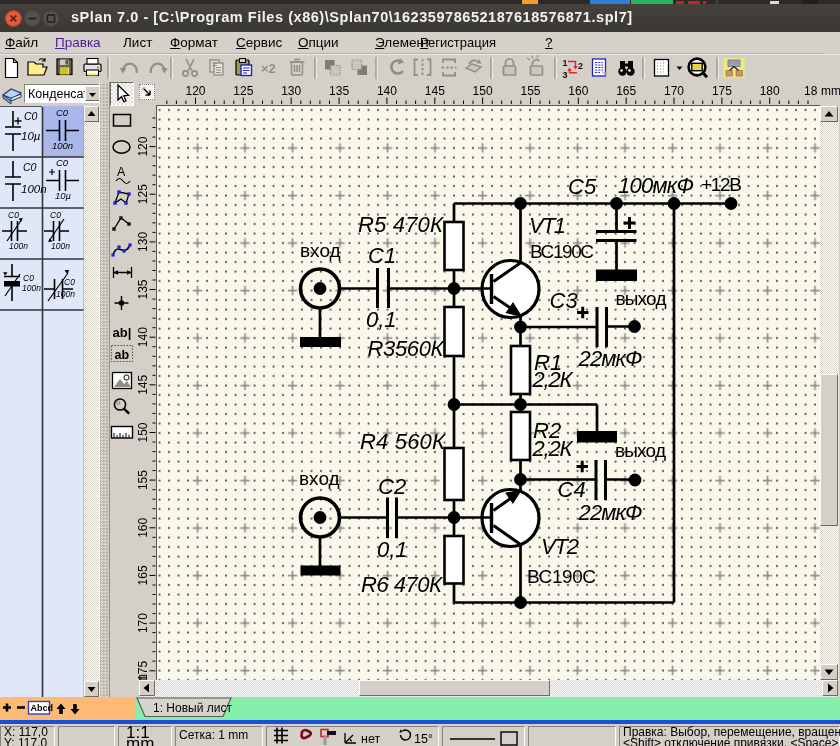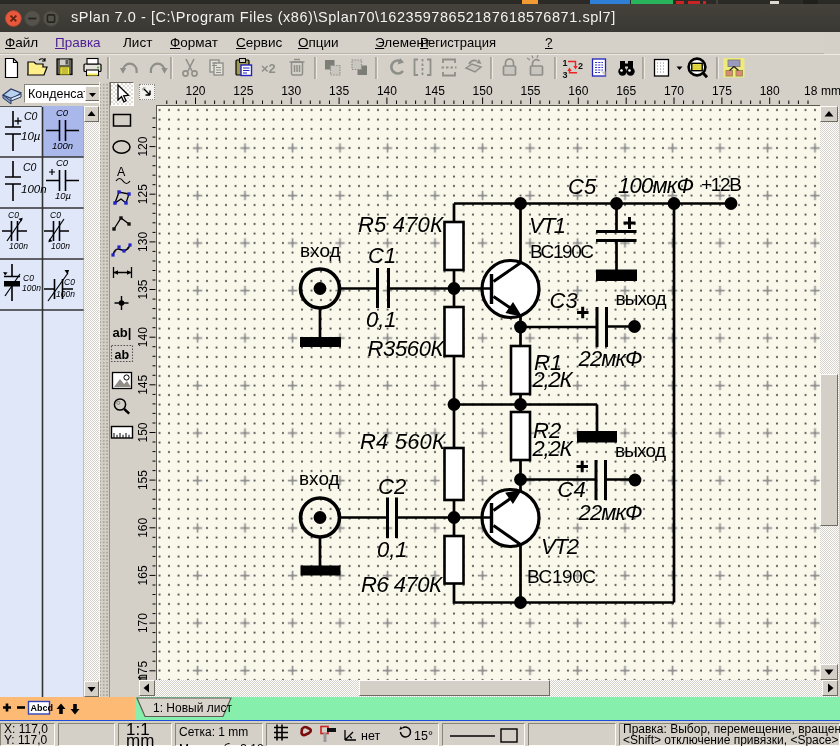--- a/index.html
+++ b/index.html
@@ -13,21 +13,21 @@
 <div class="a" style="left:590px;top:0;width:40px;height:4px;background:#2f7fd6"></div>
 <div class="a" style="left:631px;top:0;width:42px;height:4px;background:#27b45b"></div>
 <div class="a" style="left:676px;top:1px;width:8px;height:3px;background:#c22"></div>
 <div class="a" style="left:688px;top:1px;width:12px;height:3px;background:#c22"></div>
 <div class="a" style="left:703px;top:1px;width:3px;height:3px;background:#c22"></div>
 <div class="a" style="left:716px;top:0;width:2px;height:4px;background:#454239"></div>
 <div class="a" style="left:770px;top:1px;width:9px;height:3px;background:#dedad2"></div>
 <div class="a" style="left:803px;top:0;width:15px;height:4px;background:#211f1c"></div>
 </div>
 <div class="a" style="left:0;top:4px;width:840px;height:28px;background:linear-gradient(#45423c,#3a3833)">
-<div class="a" style="left:71px;top:5px;color:#f4f2ee;font-weight:normal;font-size:14.5px;letter-spacing:0.55px;white-space:nowrap">sPlan 7.0 - [C:\Program Files (x86)\Splan70\16235978652187618576871.spl7]</div>
+<div class="a" style="left:71px;top:5px;color:#f4f2ee;font-weight:bold;font-size:14.5px;letter-spacing:0.55px;white-space:nowrap">sPlan 7.0 - [C:\Program Files (x86)\Splan70\16235978652187618576871.spl7]</div>
 </div>
 <svg class="a" style="left:0;top:4px" width="110" height="28" viewBox="0 0 110 28">
 <circle cx="13.4" cy="14.5" r="7.8" fill="#e8583d" stroke="#c34b31" stroke-width="1"></circle>
 <path d="M10.5,11.6 L16.3,17.4 M16.3,11.6 L10.5,17.4" stroke="#5e2312" stroke-width="1.8" fill="none"></path>
 <circle cx="32.3" cy="14.5" r="7.8" fill="#55524b" stroke="#46443e" stroke-width="1"></circle>
 <path d="M28.3,14.5 H36.3" stroke="#26241f" stroke-width="1.8"></path>
 <circle cx="51" cy="14.5" r="7.8" fill="#55524b" stroke="#46443e" stroke-width="1"></circle>
 <rect x="47.4" y="10.9" width="7.2" height="7.2" rx="1.2" fill="none" stroke="#26241f" stroke-width="1.6"></rect>
 </svg>
 <div class="a" style="left:0;top:32px;width:824px;height:22px;background:#d5d1c9;border-bottom:1px solid #b8b4aa">
@@ -565,21 +565,21 @@
 </div>
 <div class="a" style="left:0;top:697px;width:135px;height:23px;background:#fdba74">
 <svg width="135" height="23">
 <path d="M3,10.5 h8 M7,6.5 v8" stroke="#000" stroke-width="2.6"></path>
 <path d="M17,10.5 h8" stroke="#000" stroke-width="2.6"></path>
 <rect x="28.5" y="4.5" width="21" height="12.5" fill="#fff" stroke="#3344bb" stroke-width="1.4"></rect>
 <text x="30.5" y="14" font-size="9" font-weight="bold" font-family="Liberation Sans">Abcd</text>
 <path d="M61,6.5 l4.5,5.5 h-2.7 v5 h-3.6 v-5 h-2.7 z" fill="#000"></path>
 <path d="M75,17.5 l4.5,-5.5 h-2.7 v-5 h-3.6 v5 h-2.7 z" fill="#000"></path>
 </svg></div>
-<div class="a" style="left:0;top:720px;width:840px;height:26px;background:#d4d0c8;border-top:1px solid #1d4ed8">
+<div class="a" style="left:0;top:720px;width:840px;height:26px;background:#d4d0c8;border-top:4px solid #1d4ed8">
 <div class="a sunk" style="left:0px;top:2px;width:55px;height:23px"></div>
 <div class="a sunk" style="left:58px;top:2px;width:57px;height:23px"></div>
 <div class="a sunk" style="left:118px;top:2px;width:54px;height:23px"></div>
 <div class="a sunk" style="left:175px;top:2px;width:88px;height:23px"></div>
 <div class="a sunk" style="left:266px;top:2px;width:173px;height:23px"></div>
 <div class="a sunk" style="left:442px;top:2px;width:83px;height:23px"></div>
 <div class="a sunk" style="left:528px;top:2px;width:88px;height:23px"></div>
 <div class="a sunk" style="left:619px;top:2px;width:221px;height:23px"></div>
 <div class="a" style="left:4px;top:3px;font-size:12px;line-height:11px">X: 117,0<br>Y: 117,0</div>
 <div class="a" style="left:126px;top:3px;font-size:17px;line-height:11px;width:38px;text-align:left">1:1<br>mm</div>

